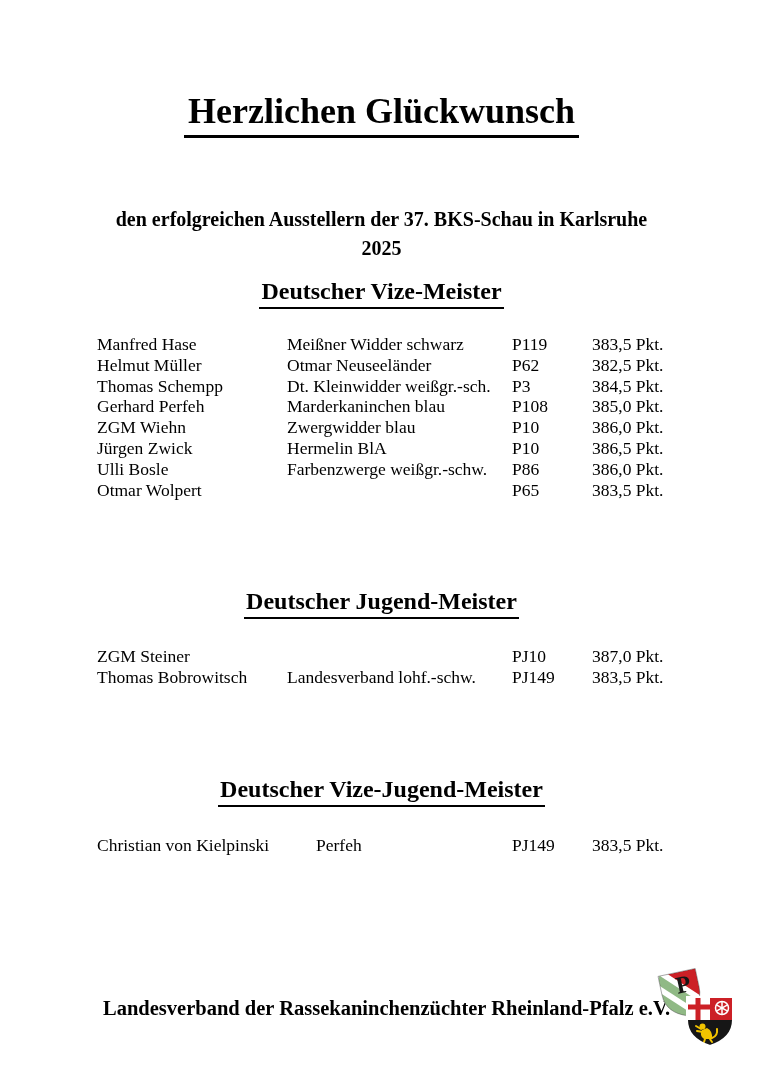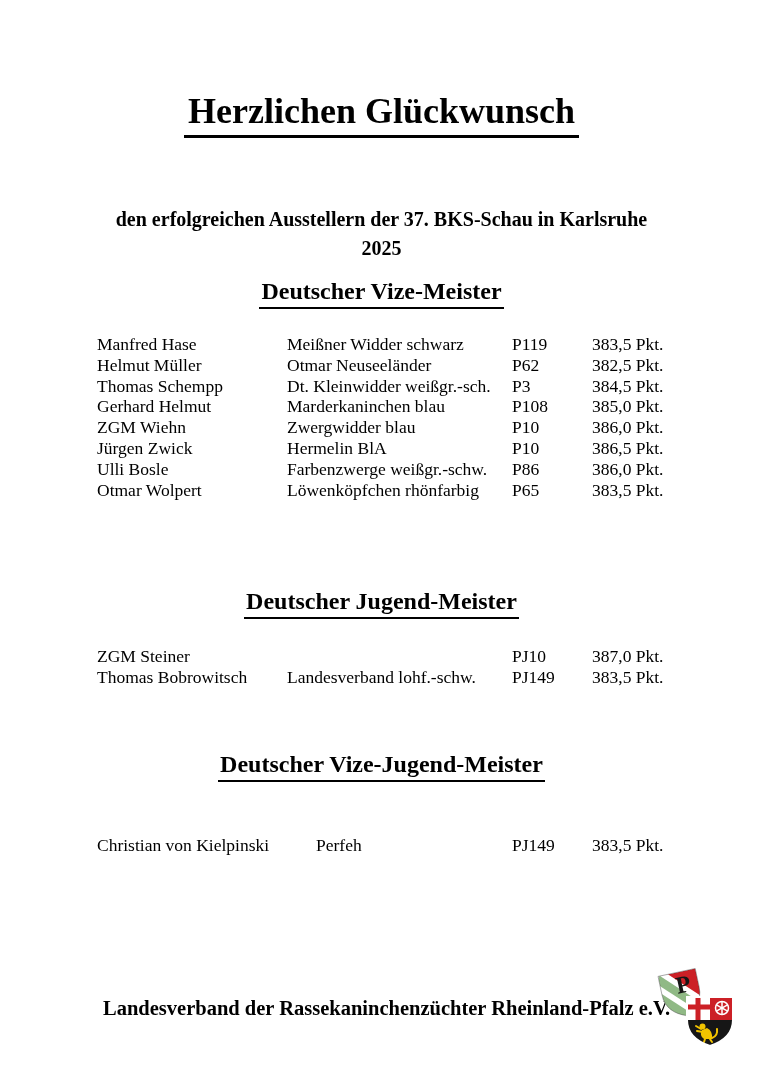--- a/index.html
+++ b/index.html
@@ -12,21 +12,21 @@
     overflow:hidden;
   }
   .center-block{position:absolute;left:0;width:763px;text-align:center;white-space:nowrap;}
   .doc-title{top:90px;font-size:36px;font-weight:bold;}
   .doc-title .underlined{display:inline-block;border-bottom:3px solid #000;padding:0 4px 3px 4px;}
   .doc-subtitle{top:181px;font-size:20px;font-weight:bold;line-height:29px;margin-top:24px;}
   .section-heading{font-size:24px;font-weight:bold;}
   .section-heading .underlined{display:inline-block;border-bottom:2px solid #000;padding:0 2px 2px 2px;}
   .heading-1{top:278px;}
   .heading-2{top:588px;}
-  .heading-3{top:751px;}
+  .heading-3{top:776px;}
   .rows{position:absolute;left:97px;width:610px;}
   .rows-1{top:334px;}
   .rows-2{top:646px;}
   .rows-3{top:835px;}
   .row{position:relative;height:20.8px;text-align:center;}
   .cell{position:absolute;top:0;font-size:17.5px;line-height:20.8px;white-space:nowrap;}
   .c-name{left:0;}
   .c-breed{left:190px;}
   .c-breed.shift{left:219px;}
   .c-code{left:415px;}
@@ -65,21 +65,21 @@
       <span class="cell c-code">P62</span>
       <span class="cell c-points">382,5 Pkt.</span>
     </div>
     <div class="row">
       <span class="cell c-name">Thomas Schempp</span>
       <span class="cell c-breed">Dt. Kleinwidder weißgr.-sch.</span>
       <span class="cell c-code">P3</span>
       <span class="cell c-points">384,5 Pkt.</span>
     </div>
     <div class="row">
-      <span class="cell c-name">Gerhard Helmut</span>
+      <span class="cell c-name">Gerhard Perfeh</span>
       <span class="cell c-breed">Marderkaninchen blau</span>
       <span class="cell c-code">P108</span>
       <span class="cell c-points">385,0 Pkt.</span>
     </div>
     <div class="row">
       <span class="cell c-name">ZGM Wiehn</span>
       <span class="cell c-breed">Zwergwidder blau</span>
       <span class="cell c-code">P10</span>
       <span class="cell c-points">386,0 Pkt.</span>
     </div>
@@ -90,21 +90,20 @@
       <span class="cell c-points">386,5 Pkt.</span>
     </div>
     <div class="row">
       <span class="cell c-name">Ulli Bosle</span>
       <span class="cell c-breed">Farbenzwerge weißgr.-schw.</span>
       <span class="cell c-code">P86</span>
       <span class="cell c-points">386,0 Pkt.</span>
     </div>
     <div class="row">
       <span class="cell c-name">Otmar Wolpert</span>
-      <span class="cell c-breed">Löwenköpfchen rhönfarbig</span>
       <span class="cell c-code">P65</span>
       <span class="cell c-points">383,5 Pkt.</span>
     </div>
   </div>
 
   <div class="center-block section-heading heading-2">
     <span class="underlined">Deutscher Jugend-Meister</span>
   </div>
 
   <div class="rows rows-2">

